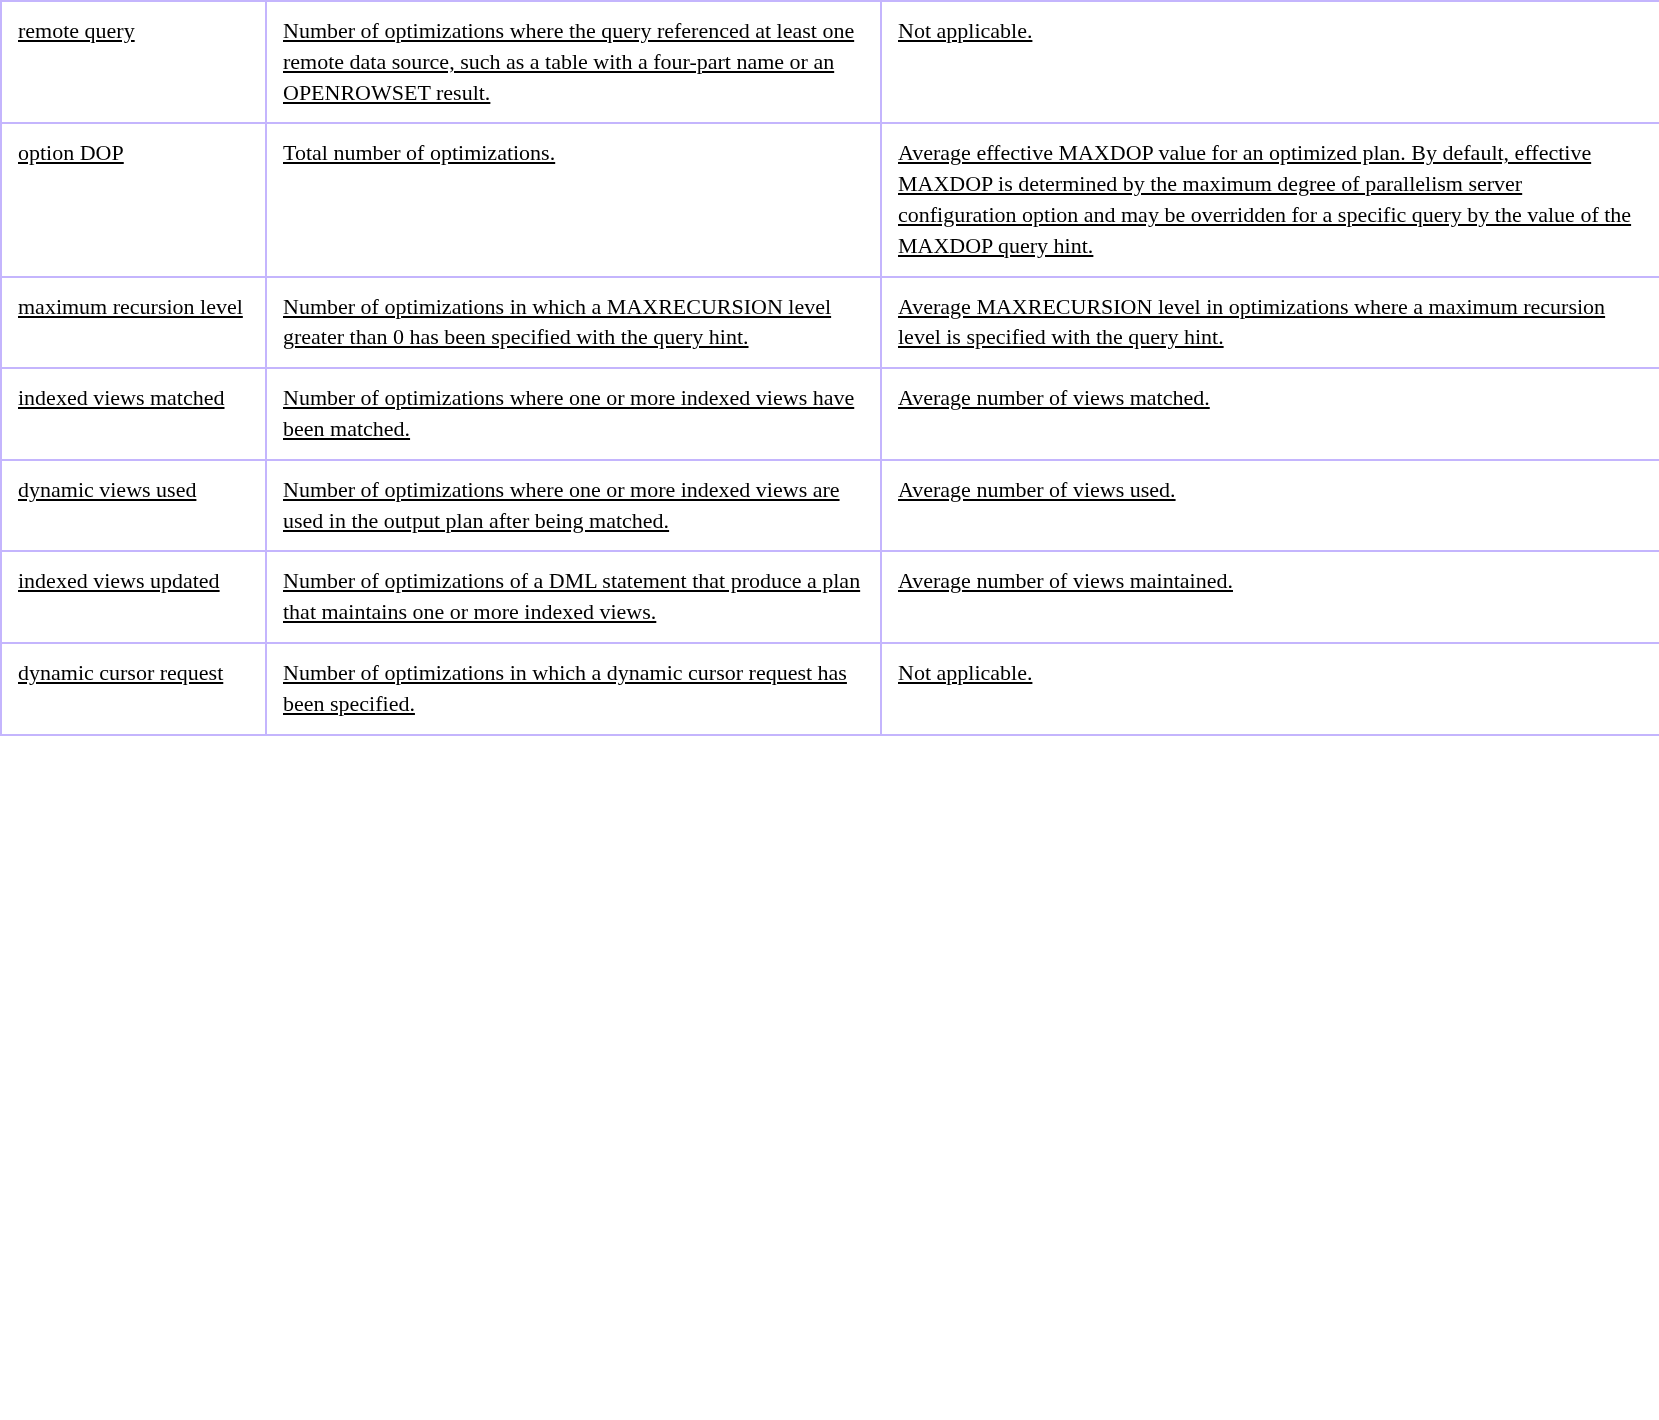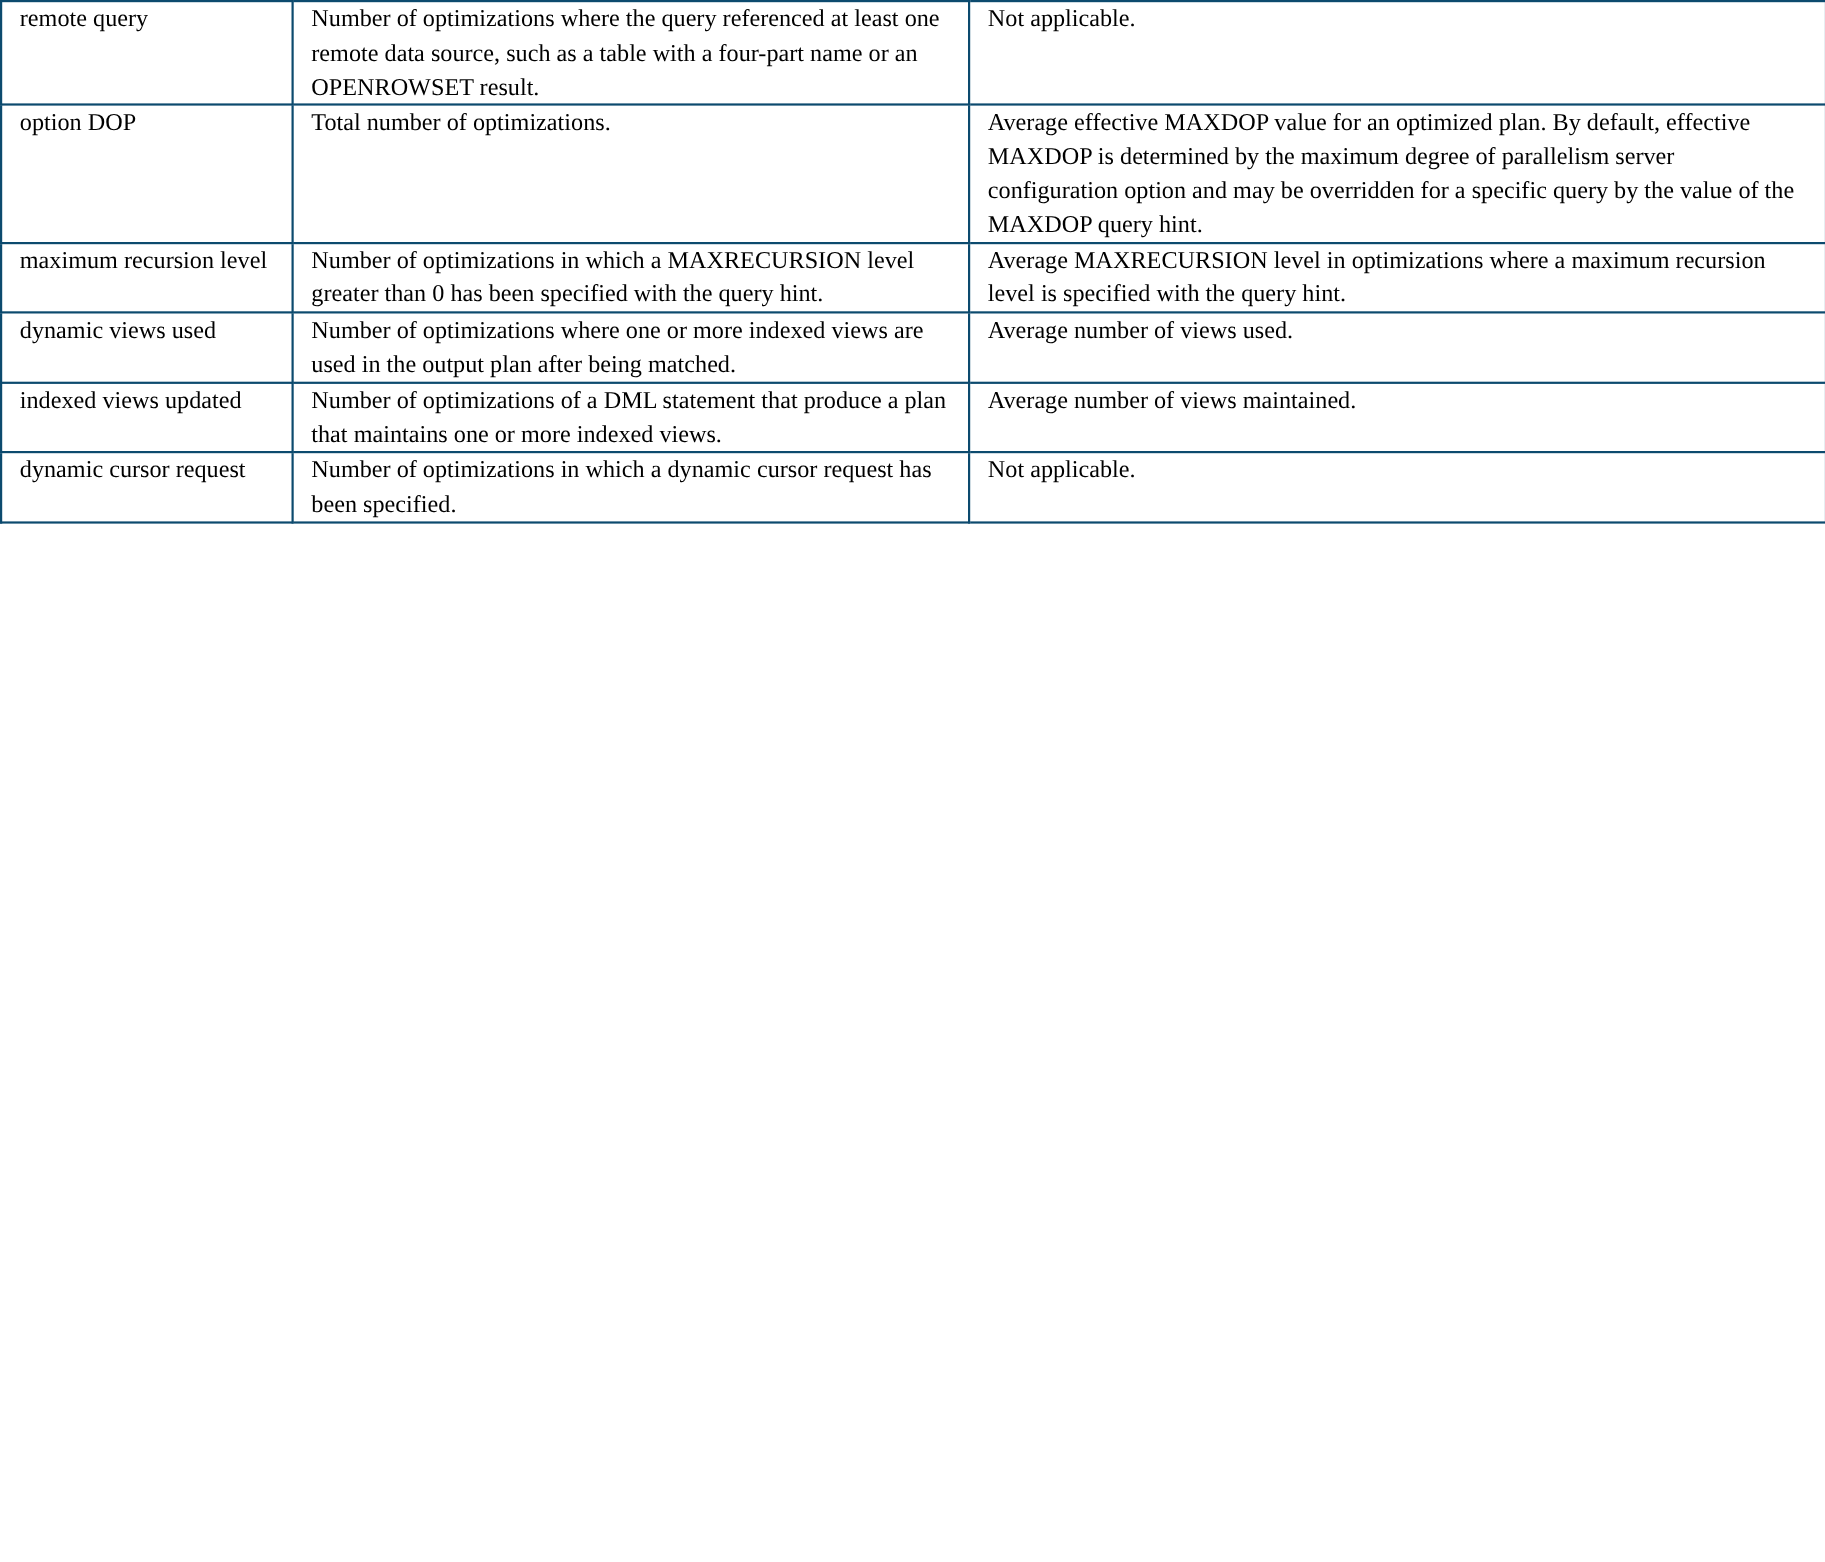--- a/index.html
+++ b/index.html
@@ -20,23 +20,24 @@
     }
     table {
       width: 100%;
       border-collapse: collapse;
       table-layout: fixed;
     }
     col.col1 { width: 265px; }
     col.col2 { width: 615px; }
     col.col3 { width: 779px; }
     td {
-      border: 2px solid #0c4a6e;
-      padding: 0 16px;
+      border: 2px solid #c4b5fd;
+      padding: 14px 16px;
       vertical-align: top;
+      text-decoration: underline;
     }
     .cell-text {
       display: block;
     }
   </style>
 </head>
 <body>
 
 <div class="table-wrapper">
   <table>
@@ -74,20 +75,31 @@
           </td>
           <td>
             <span class="cell-text">Number of optimizations in which a MAXRECURSION level greater than 0 has been specified with the query hint.</span>
           </td>
           <td>
             <span class="cell-text">Average MAXRECURSION level in optimizations where a maximum recursion level is specified with the query hint.</span>
           </td>
         </tr>
         <tr>
           <td>
+            <span class="cell-text">indexed views matched</span>
+          </td>
+          <td>
+            <span class="cell-text">Number of optimizations where one or more indexed views have been matched.</span>
+          </td>
+          <td>
+            <span class="cell-text">Average number of views matched.</span>
+          </td>
+        </tr>
+        <tr>
+          <td>
             <span class="cell-text">dynamic views used</span>
           </td>
           <td>
             <span class="cell-text">Number of optimizations where one or more indexed views are used in the output plan after being matched.</span>
           </td>
           <td>
             <span class="cell-text">Average number of views used.</span>
           </td>
         </tr>
         <tr>

